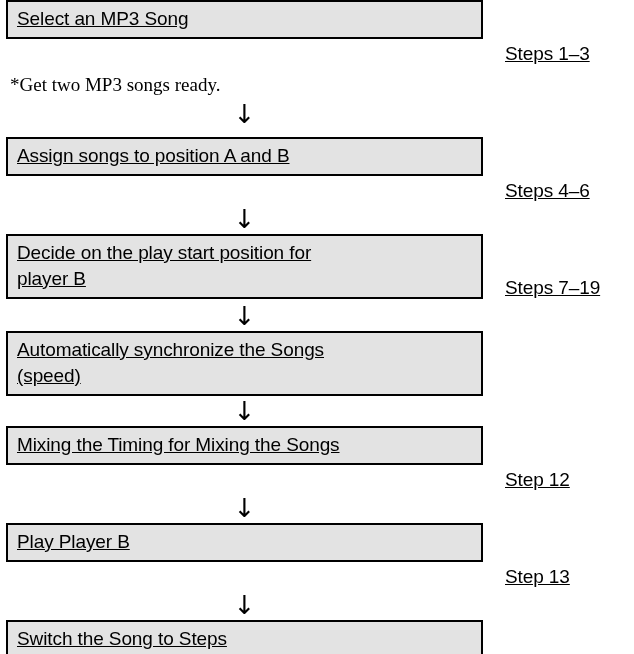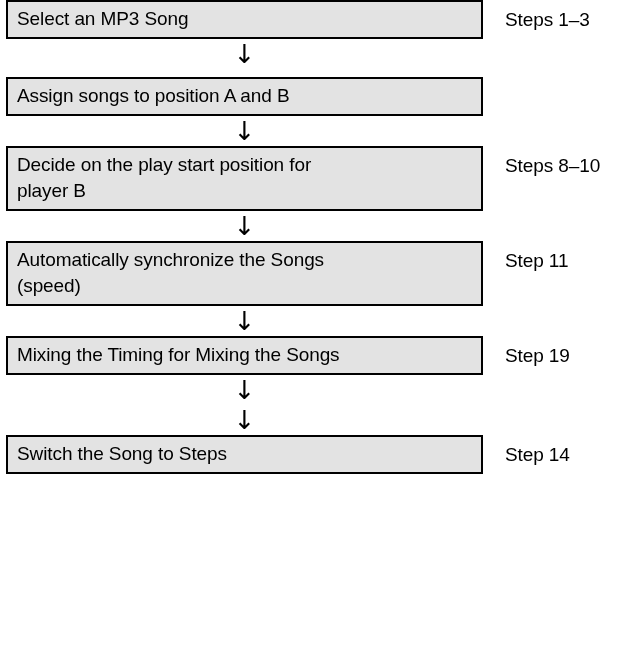--- a/index.html
+++ b/index.html
@@ -20,20 +20,21 @@
     width: 634px;
     height: 654px;
   }
 
   
   .step-row {
     position: relative;
     display: flex;
     align-items: flex-start;
     padding-left: 6px;
+    text-decoration: underline;
   }
 
   .step-box {
     box-sizing: border-box;
     width: 477px;
     background: #e3e3e3;
     border: 2px solid #000000;
     padding: 4px 0 5px 9px;
     font-family: "Liberation Sans", sans-serif;
     font-size: 19px;
@@ -48,20 +49,21 @@
 
   .step-label {
     margin-left: 22px;
     padding-top: 7px;
     font-family: "Liberation Sans", sans-serif;
     font-size: 19px;
     line-height: 26px;
     letter-spacing: -0.1px;
     color: #000000;
     white-space: nowrap;
+    margin-top: 34px;
   }
 
   
   .note {
     padding-left: 10px;
     padding-top: 6px;
     padding-bottom: 2px;
     font-family: "Liberation Serif", serif;
     font-size: 19px;
     line-height: 24px;
@@ -89,51 +91,56 @@
   }
 </style>
 </head>
 <body>
 
 <div id="flowchart">
     <div class="step-row">
       <div class="step-box">Select an MP3 Song</div>
       <div class="step-label">Steps 1–3</div>
     </div>
+    <div class="note">*Get two MP3 songs ready.</div>
     <div class="arrow-wrap tall">
       <div class="arrow-glyph">↓</div>
     </div>
     <div class="step-row">
       <div class="step-box">Assign songs to position A and B</div>
+      <div class="step-label">Steps 4–6</div>
     </div>
     <div class="arrow-wrap">
       <div class="arrow-glyph">↓</div>
     </div>
     <div class="step-row">
       <div class="step-box two-line">Decide on the play start position for
 player B</div>
-      <div class="step-label">Steps 8–10</div>
+      <div class="step-label">Steps 7–19</div>
     </div>
     <div class="arrow-wrap">
       <div class="arrow-glyph">↓</div>
     </div>
     <div class="step-row">
       <div class="step-box two-line">Automatically synchronize the Songs
 (speed)</div>
-      <div class="step-label">Step 11</div>
     </div>
     <div class="arrow-wrap">
       <div class="arrow-glyph">↓</div>
     </div>
     <div class="step-row">
       <div class="step-box">Mixing the Timing for Mixing the Songs</div>
-      <div class="step-label">Step 19</div>
+      <div class="step-label">Step 12</div>
     </div>
     <div class="arrow-wrap">
       <div class="arrow-glyph">↓</div>
+    </div>
+    <div class="step-row">
+      <div class="step-box">Play Player B</div>
+      <div class="step-label">Step 13</div>
     </div>
     <div class="arrow-wrap">
       <div class="arrow-glyph">↓</div>
     </div>
     <div class="step-row">
       <div class="step-box">Switch the Song to Steps</div>
       <div class="step-label">Step 14</div>
     </div>
   </div>
 

